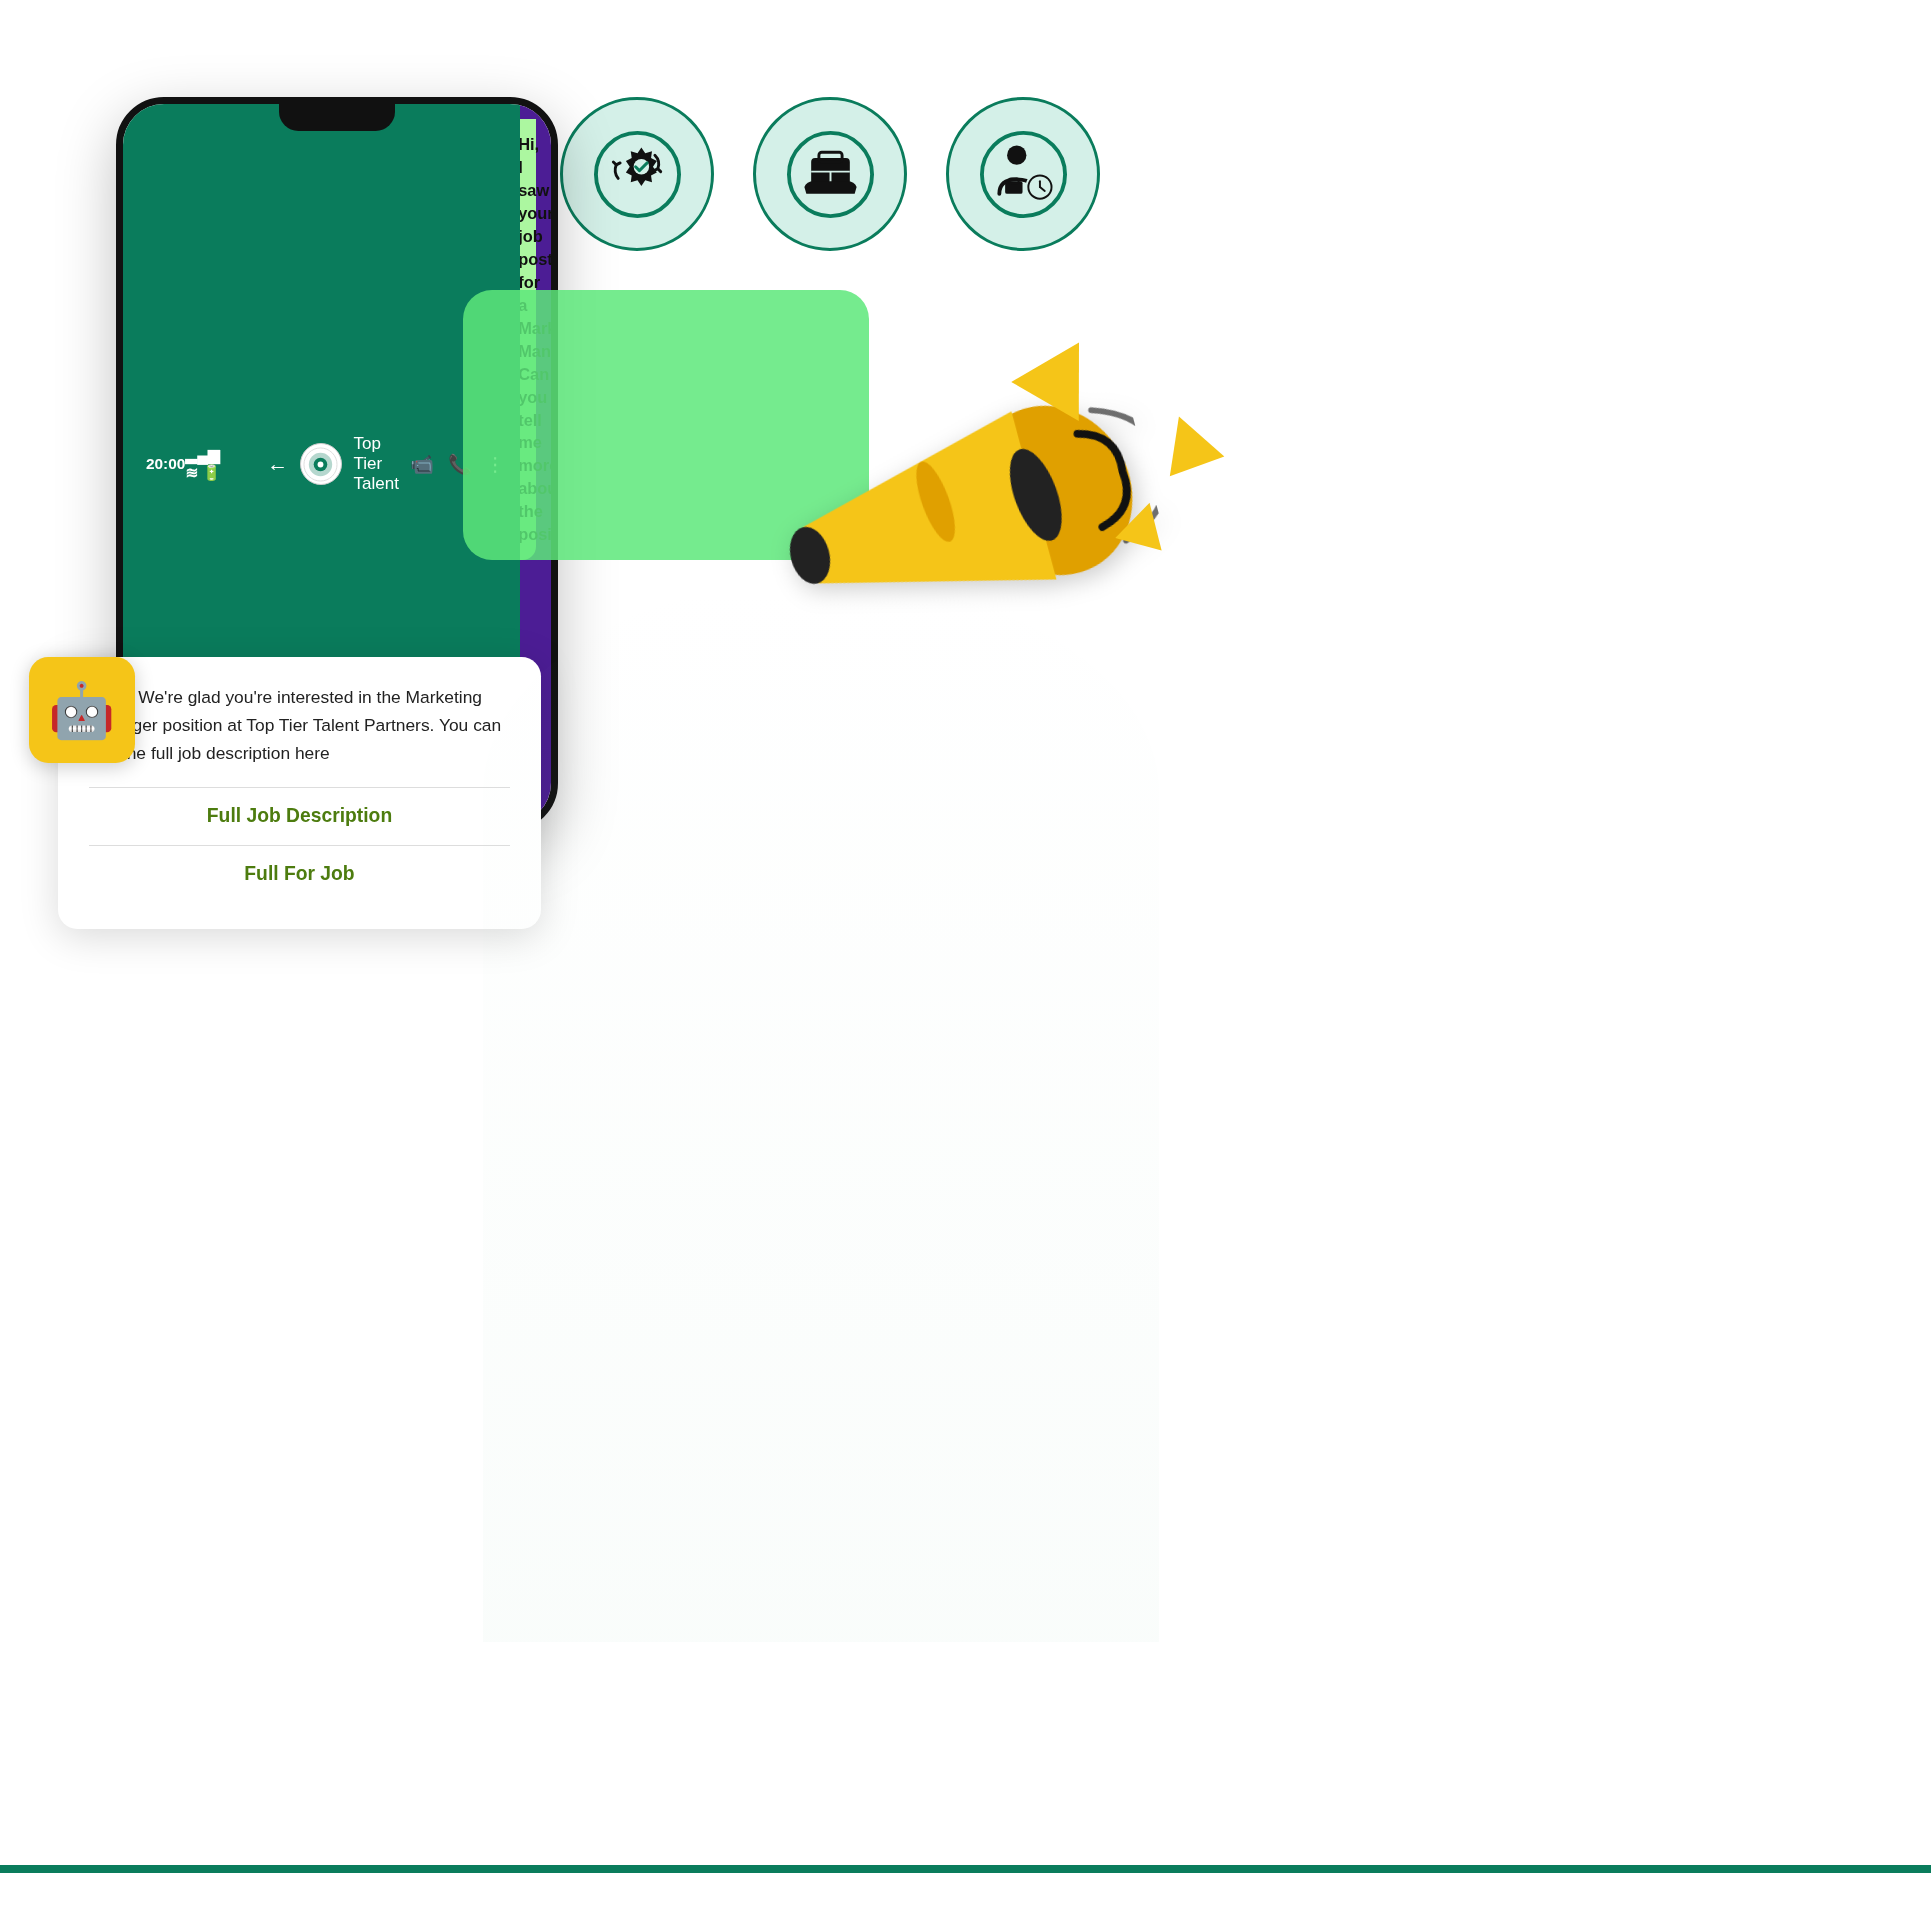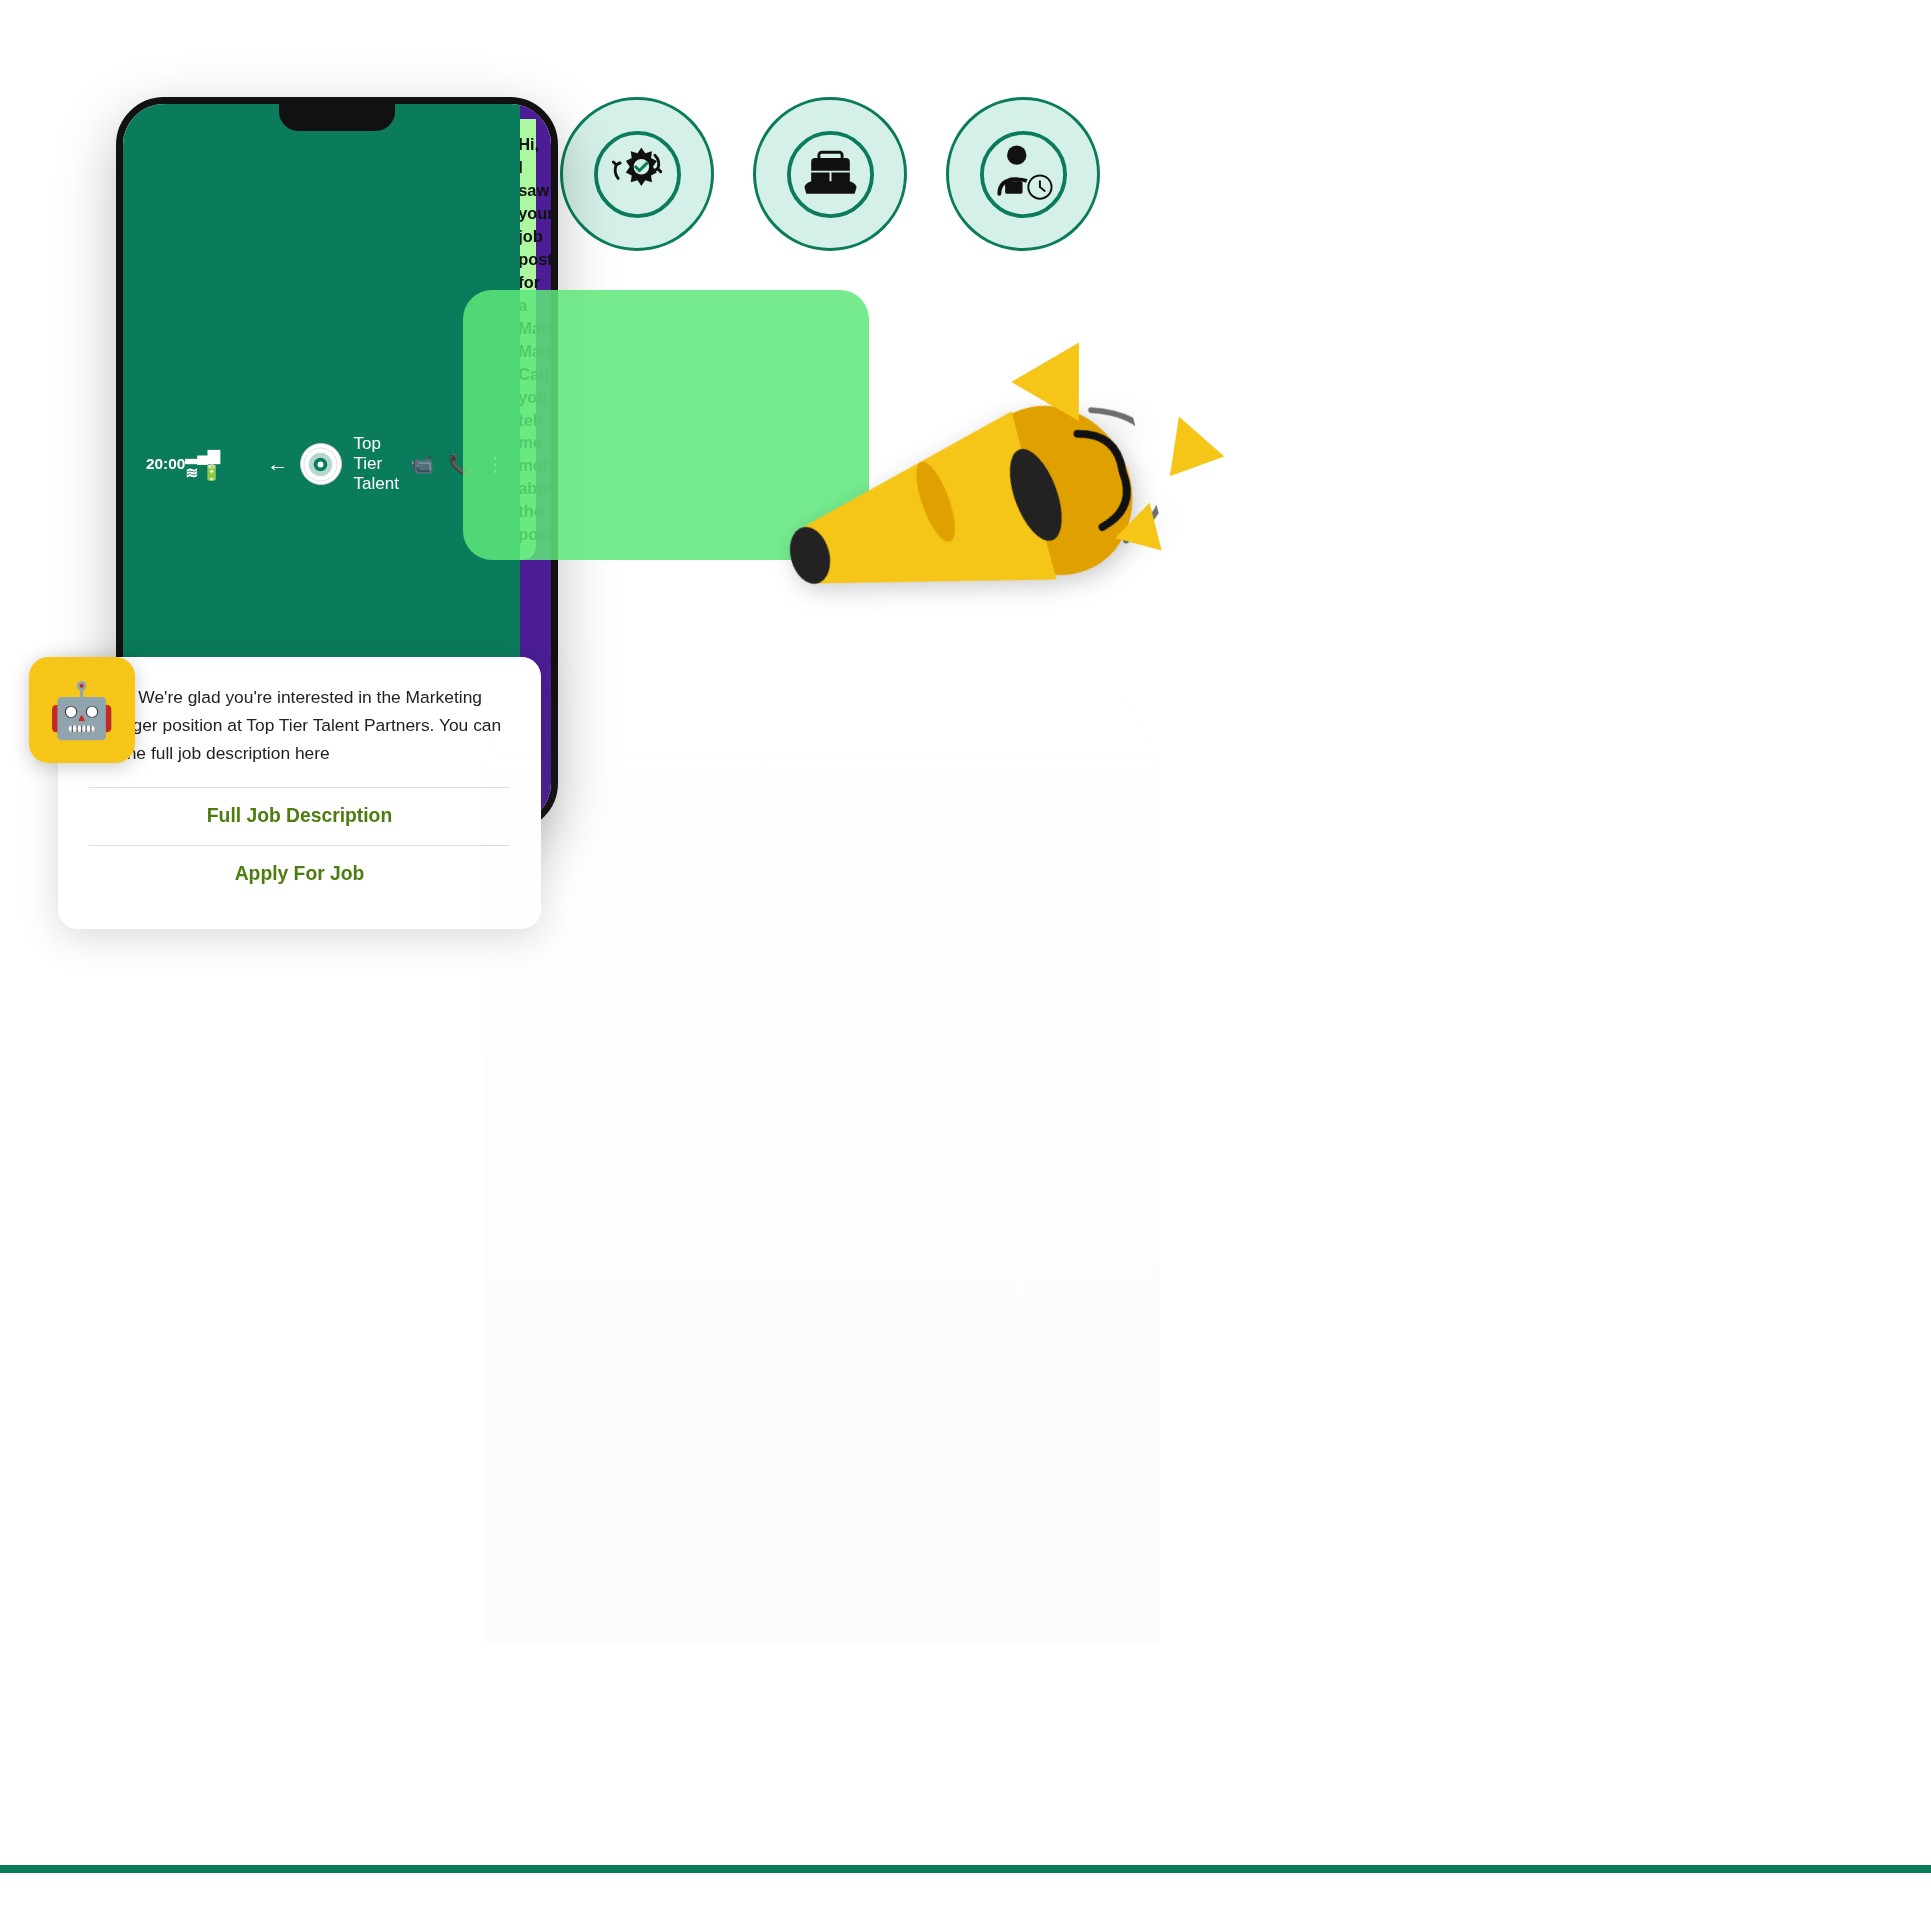--- a/index.html
+++ b/index.html
@@ -358,21 +358,21 @@
 
 <div class="robot-badge">
   <span>🤖</span>
 </div>
 
 <div class="chat-card">
   <p class="chat-reply-text">Hello! We're glad you're interested in the Marketing Manager position at Top Tier Talent Partners. You can find the full job description here</p>
   <hr class="chat-divider">
   <a class="chat-link" href="#">Full Job Description</a>
   <hr class="chat-divider">
-  <a class="chat-link" href="#">Apply For Job</a>
+  <a class="chat-link" href="#">Full For Job</a>
 </div>
 
 <div class="triangle-yellow tri1"></div>
 <div class="triangle-yellow tri2"></div>
 <div class="triangle-yellow tri3"></div>
 
 <div class="megaphone">
   <svg width="367" height="290" viewBox="0 0 380 300" fill="none" xmlns="http://www.w3.org/2000/svg">
 
     <ellipse cx="280" cy="150" rx="80" ry="90" fill="#e0a000" transform="rotate(-15 280 150)"></ellipse>

